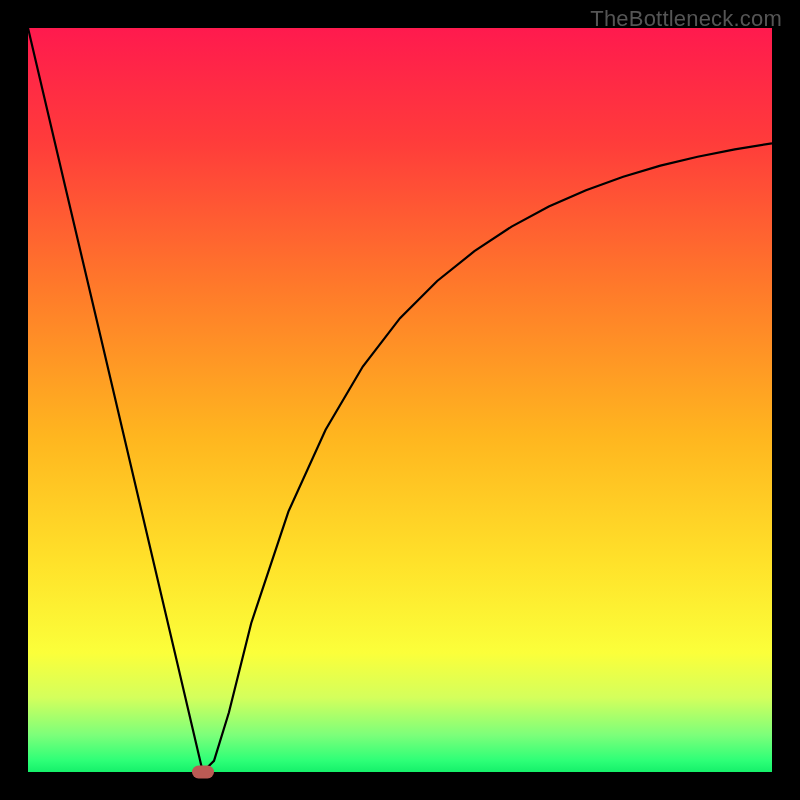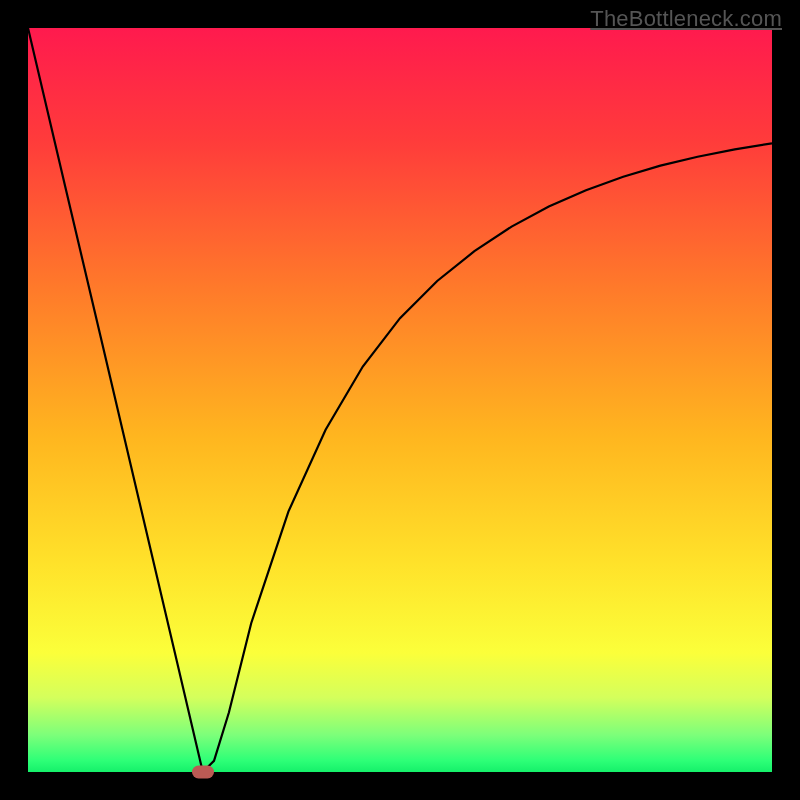--- a/index.html
+++ b/index.html
@@ -24,21 +24,20 @@
     left: 0; top: 0; right: 0; bottom: 0;
   }
   .watermark {
     position: absolute;
     top: 6px;
     right: 18px;
     color: #555;
     font-size: 22px;
     letter-spacing: 0.2px;
     font-weight: 500;
-    text-decoration: underline;
   }
   .marker {
     position: absolute;
     width: 22px;
     height: 13px;
     border-radius: 7px;
     transform: translate(-50%, -50%);
   }
 </style>
 </head>

